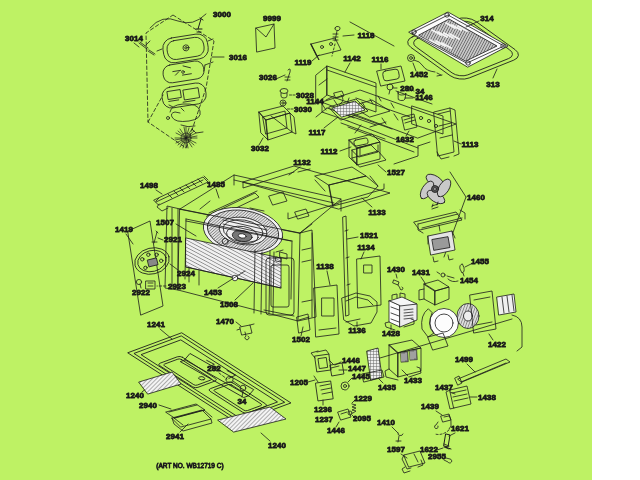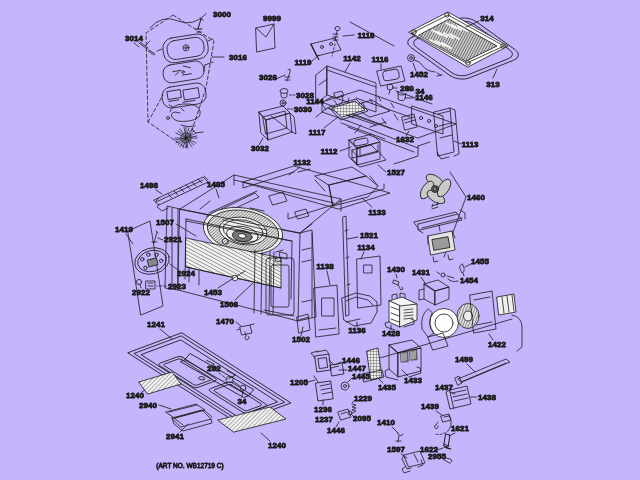--- a/index.html
+++ b/index.html
@@ -1,16 +1,16 @@
 <!DOCTYPE html>
 <html><head>
 <meta charset="utf-8">
 <style>
 html,body{margin:0;padding:0;background:#fff;}
-.wrap{width:640px;height:480px;position:relative;background:#c4b5fd;overflow:hidden;text-decoration:underline;}
+.wrap{width:592px;height:480px;position:relative;background:#bef264;overflow:hidden;text-decoration:underline;}
 text{font-family:"Liberation Sans",sans-serif;font-weight:bold;font-size:8px;fill:#111;}
 .art{font-weight:normal;font-size:6.5px;fill:#333;}
 </style>
 </head>
 <body>
 <div class="wrap">
 <svg width="640" height="480" viewBox="0 0 640 480" xmlns="http://www.w3.org/2000/svg" style="filter:blur(0.4px)">
 <defs>
 <pattern id="h1" width="3" height="3" patternUnits="userSpaceOnUse" patternTransform="rotate(45)">
 <rect width="3" height="3" fill="#f4f4f4"></rect>

